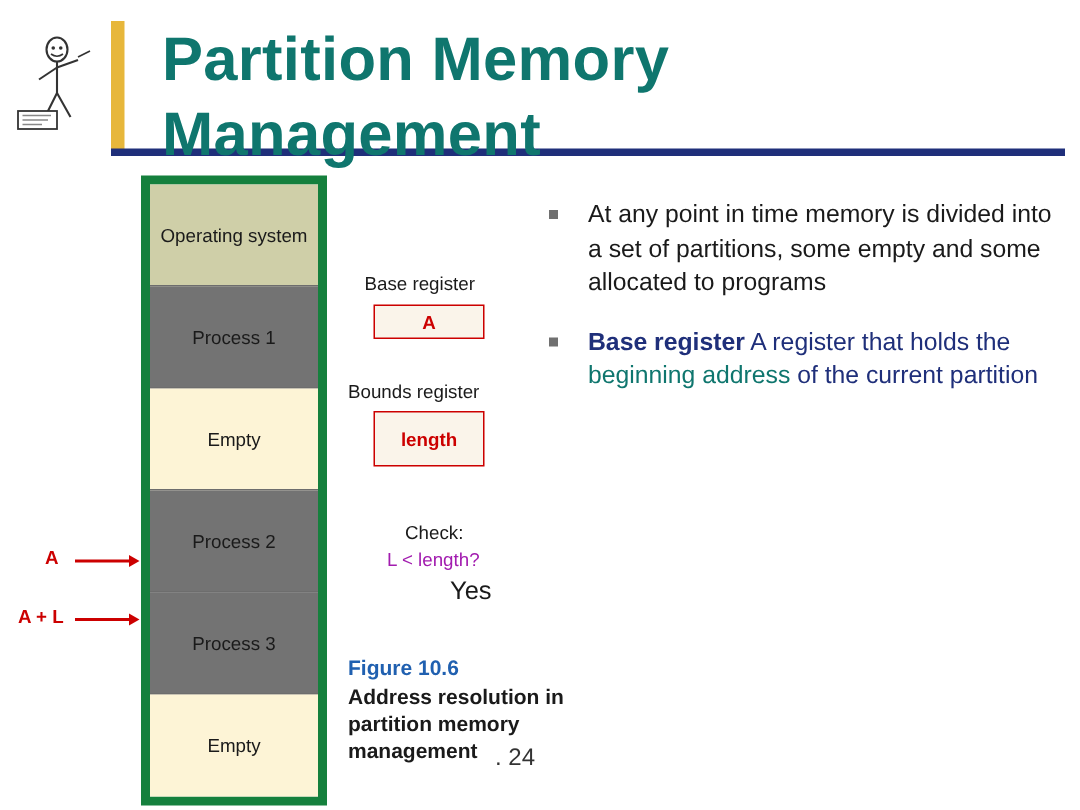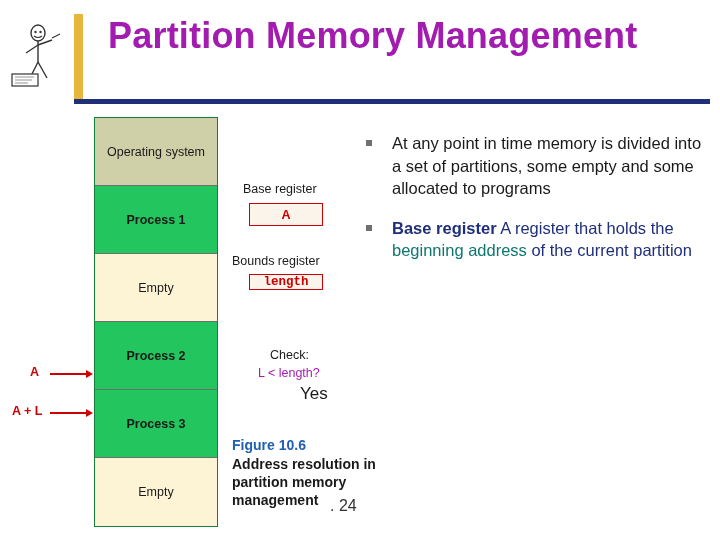--- a/index.html
+++ b/index.html
@@ -49,49 +49,49 @@
     top: 99px;
     width: 636px;
     height: 5px;
     background: #1f2f7a;
   }
   .slide-title {
     position: absolute;
     left: 108px;
     top: 14px;
     width: 580px;
-    color: #a21caf;
-    font-size: 36px;
+    color: #0f766e;
+    font-size: 41px;
     font-weight: bold;
     line-height: 1.22;
     letter-spacing: 0.2px;
   }
 
   
   .mem-col {
     position: absolute;
     left: 94px;
     top: 117px;
     width: 124px;
-    border: 1px solid #15803d;
+    border: 6px solid #15803d;
     box-sizing: border-box;
   }
   .mem-block {
     height: 68px;
     border-bottom: 1px solid #6d6d6d;
     box-sizing: border-box;
     display: flex;
     align-items: center;
     justify-content: center;
     font-size: 12.5px;
     color: #1a1a1a;
   }
   .mem-block:last-child { border-bottom: none; }
   .mem-os     { background: #cfcfa8; }
-  .mem-proc   { background: #22c55e; font-weight: bold; }
+  .mem-proc   { background: #737373; }
   .mem-empty  { background: #fdf4d6; }
 
   
   .ptr {
     position: absolute;
     color: #cc0000;
     font-size: 12.5px;
     font-weight: bold;
   }
   .ptr-a    { left: 30px; top: 365px; }
@@ -127,21 +127,21 @@
     background: #faf4ea;
     box-sizing: border-box;
     display: flex;
     align-items: center;
     justify-content: center;
     font-size: 12.5px;
     color: #cc0000;
     font-weight: bold;
   }
   .reg-box-a      { left: 249px; top: 203px; width: 74px; height: 23px; }
-  .reg-box-length { left: 249px; top: 274px; width: 74px; height: 16px; font-family: Liberation Mono, monospace; }
+  .reg-box-length { left: 249px; top: 274px; width: 74px; height: 37px; }
   .check-label {
     position: absolute;
     left: 270px; top: 348px;
     font-size: 12.5px;
     color: #1a1a1a;
   }
   .check-cond {
     position: absolute;
     left: 258px; top: 366px;
     font-size: 12.5px;

